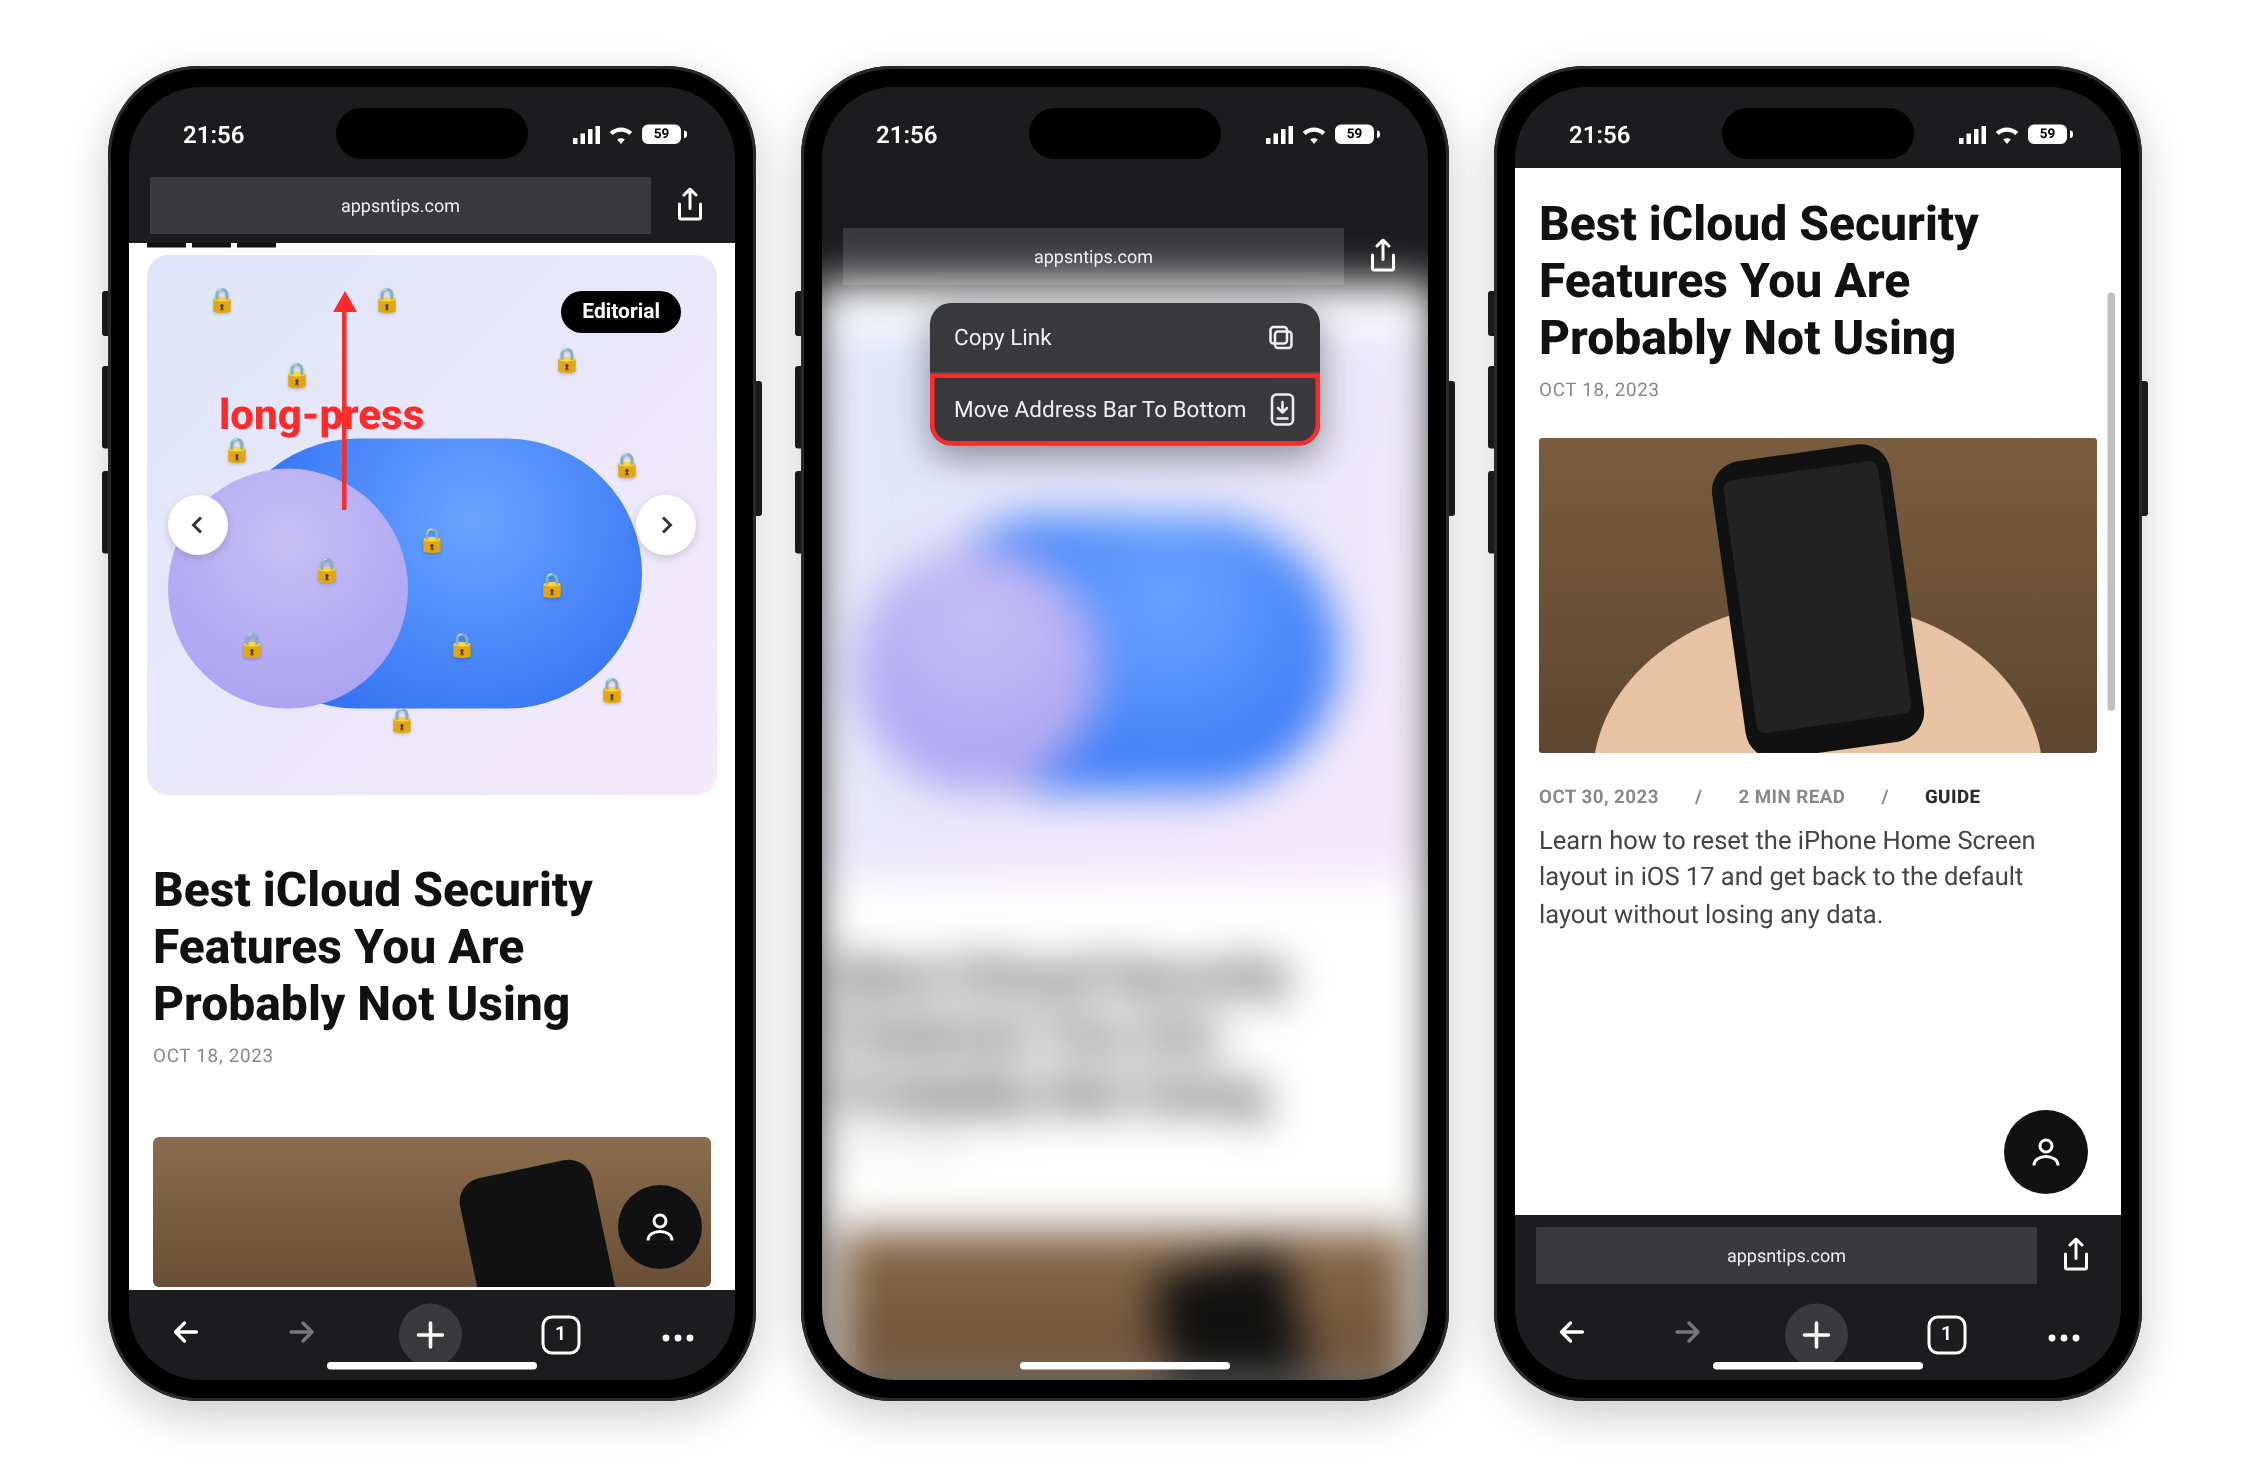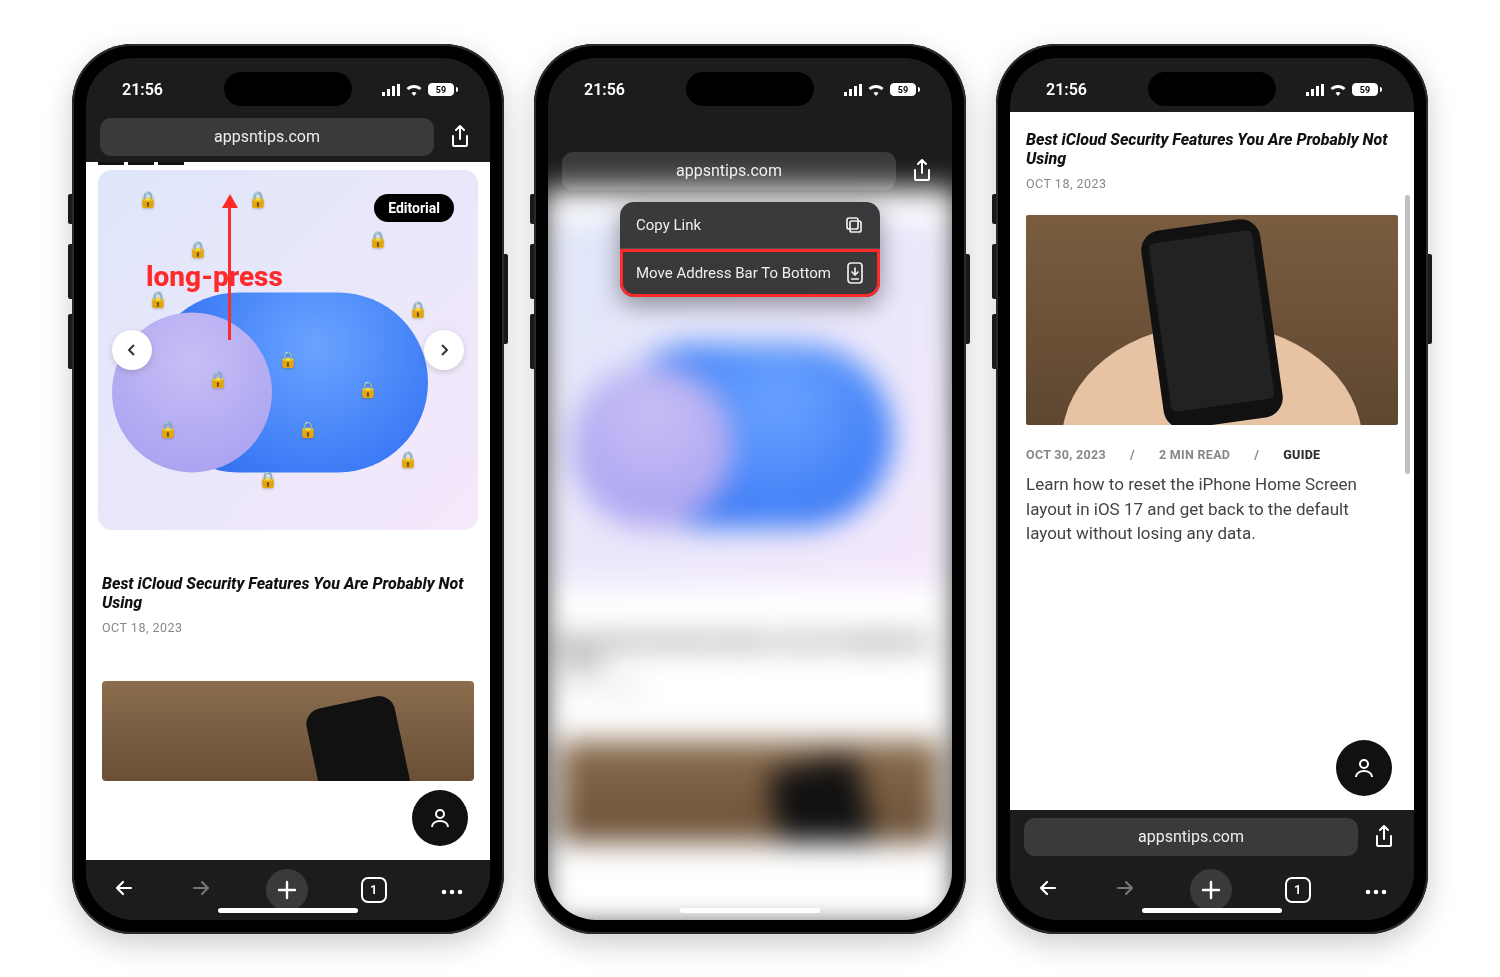--- a/index.html
+++ b/index.html
@@ -68,26 +68,26 @@
     width: 26px; height: 13px; border: 1.5px solid #fff; border-radius: 4px;
     display: flex; align-items: center; justify-content: center; font-size: 9px; font-weight: 700; color:#000; background:#fff;
   }
   .battery-tip { width: 2px; height: 5px; background: #fff; border-radius: 0 2px 2px 0; }
 
   .addrwrap { padding: 6px 14px; display: flex; align-items: center; gap: 10px; flex-shrink: 0; }
   .addrbar {
     flex: 1;
     height: 38px;
     background: #3a3a3c;
-    border-radius: 11px;
+    border-radius: 1px;
     display: flex;
     align-items: center;
     justify-content: center;
     color: #eee;
-    font-size: 16px;
+    font-size: 12px;
   }
   .sharebtn {
     width: 32px; height: 32px; display: flex; align-items: center; justify-content: center;
     color: #fff;
   }
   .content {
     flex: 1;
     background: #fff;
     overflow: hidden;
     position: relative;
@@ -142,23 +142,22 @@
   .carousel-btn {
     position: absolute; top: 50%; transform: translateY(-50%);
     width: 40px; height: 40px; border-radius: 50%;
     background: #fff; display: flex; align-items: center; justify-content: center;
     box-shadow: 0 2px 6px rgba(0,0,0,.15);
     color: #333;
   }
   .carousel-btn.left { left: 14px; }
   .carousel-btn.right { right: 14px; }
   .post-title {
-    font-size: 16px; font-weight: 800; line-height: 1.2;
+    font-size: 32px; font-weight: 800; line-height: 1.2;
     margin: 44px 16px 8px 16px;
-    font-style: italic;
   }
   .post-date { font-size: 12.5px; font-weight: 400; color: #888; letter-spacing: .5px; margin: 0 16px; }
   .post-excerpt { font-size: 17px; color: #444; line-height: 1.45; margin: 10px 16px 0 16px; }
   .thumb2 {
     margin: 46px 16px 0 16px; height: 100px;
     background: linear-gradient(180deg, #8a6d4e 0%, #6a4f36 100%);
     border-radius: 4px; position: relative; overflow:hidden;
   }
   .thumb2::after {
     content:""; position:absolute; right:18%; top:20%;

